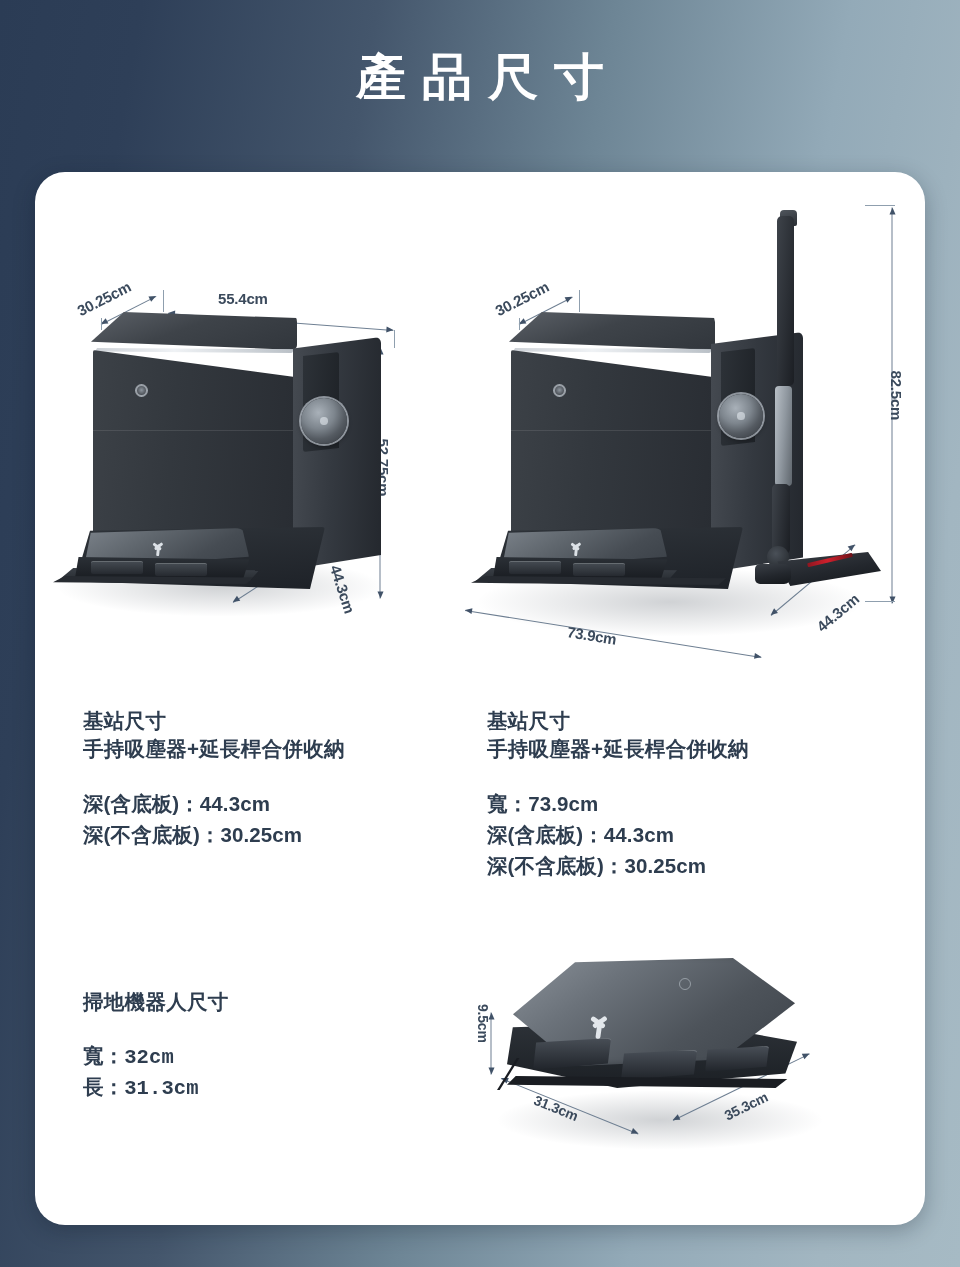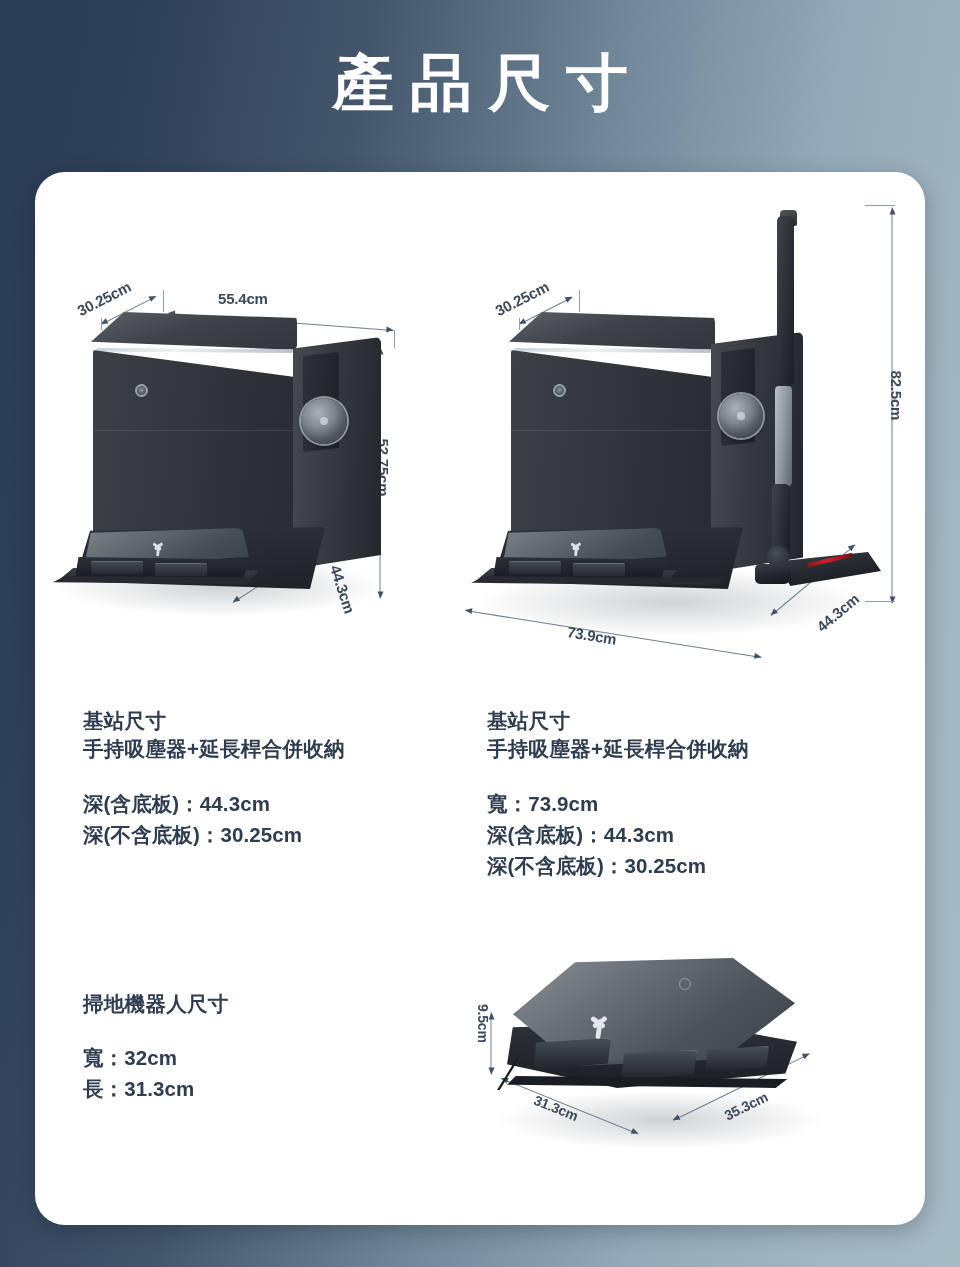--- a/index.html
+++ b/index.html
@@ -21,21 +21,21 @@
   }
 
   
   .title {
     position: absolute;
     top: 52px;
     left: 0;
     width: 960px;
     text-align: center;
     color: #ffffff;
-    font-size: 62px;
+    font-size: 50px;
     font-weight: 700;
     letter-spacing: 16px;
     text-indent: 16px;
     line-height: 1;
   }
 
   
   .card {
     position: absolute;
     left: 35px;
@@ -408,21 +408,21 @@
         <div>基站尺寸</div>
         <div>手持吸塵器+延長桿合併收納</div>
       </div>
       <div class="spec-list">
         <div>寬：73.9cm</div>
         <div>深(含底板)：44.3cm</div>
         <div>深(不含底板)：30.25cm</div>
       </div>
     </div>
 
-    <div class="spec-block" style="left:48px; top:818px; width:330px;">
+    <div class="spec-block" style="left:48px; top:818px; width:330px;font-family:Liberation Mono, monospace;">
       <div class="spec-head">
         <div>掃地機器人尺寸</div>
       </div>
       <div class="spec-list">
         <div>寬：32cm</div>
         <div>長：31.3cm</div>
       </div>
     </div>
 
     <div class="robot-big" style="left:420px; top:778px; width:420px; height:220px;">

